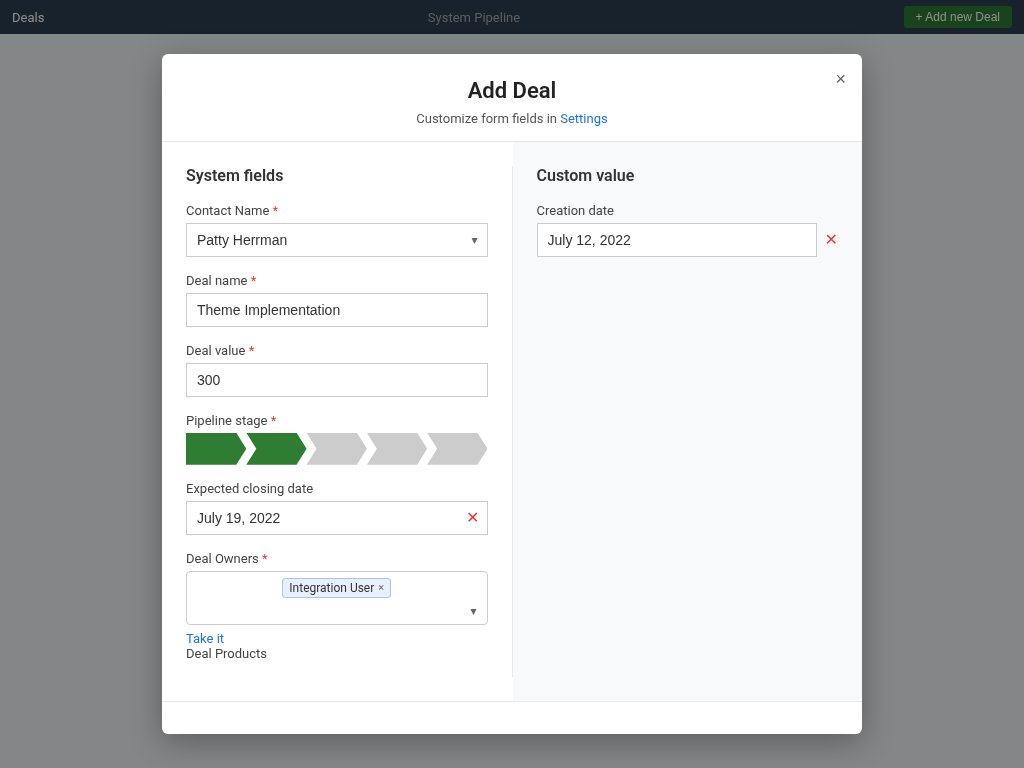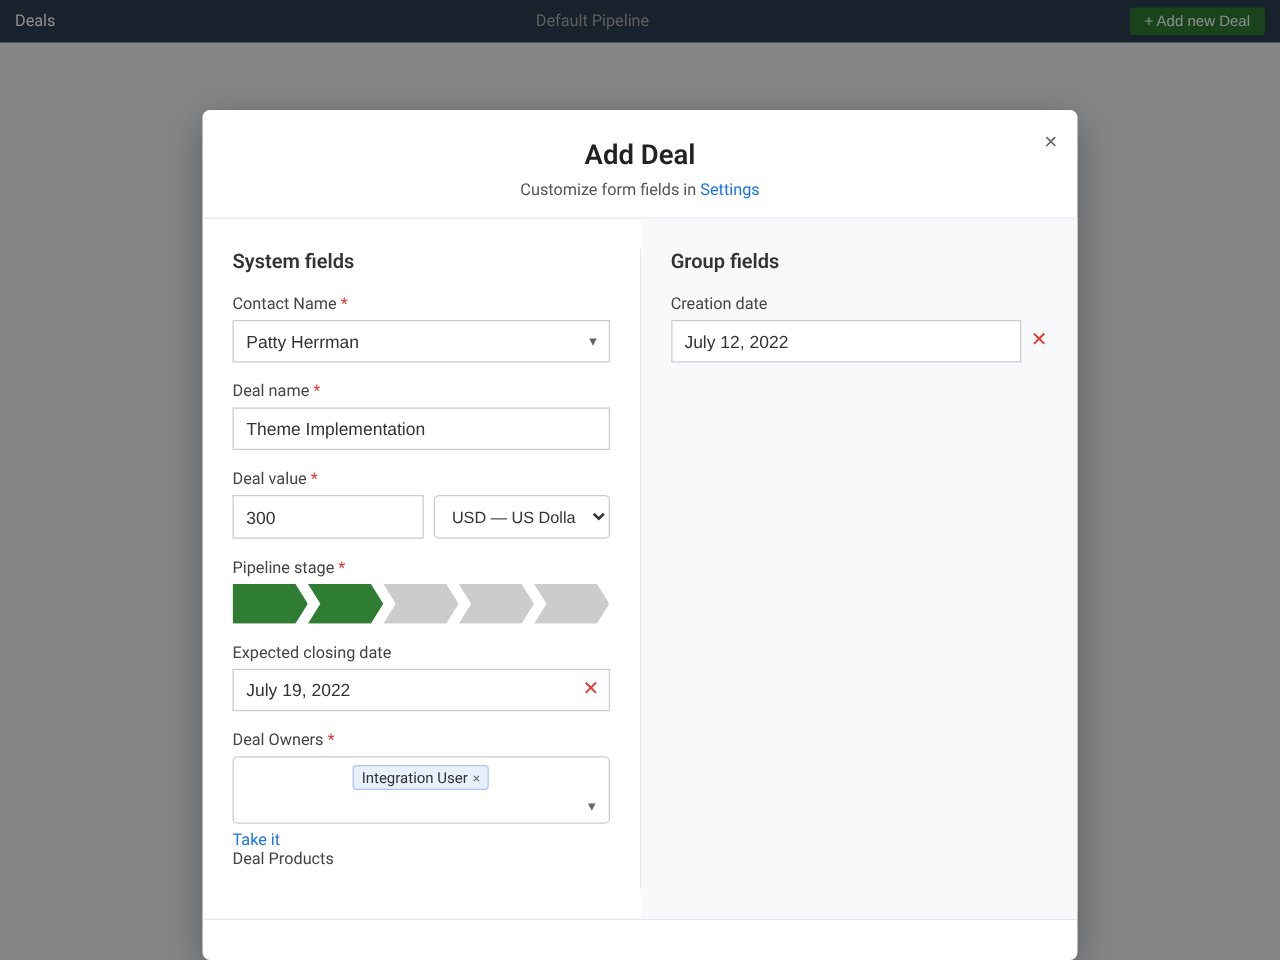--- a/index.html
+++ b/index.html
@@ -36,21 +36,21 @@
       border-radius: 3px;
       margin-left: auto;
     }
 
     
     .overlay {
       position: absolute;
       inset: 0;
       background: rgba(0,0,0,0.45);
       display: flex;
-      align-items: flex-end;
+      align-items: center;
       justify-content: center;
       padding-top: 20px;
     }
 
     
     .modal {
       background: #fff;
       border-radius: 6px;
       width: 700px;
       max-height: 740px;
@@ -331,21 +331,21 @@
       background: #c1c1c1;
       border-radius: 4px;
     }
   </style>
 </head>
 <body>
 
 <div class="bg-content">
   <div class="bg-topbar">
     <span style="color:#fff;font-size:13px;">Deals</span>
-    <span style="color:#aaa;font-size:13px;margin-left:auto;">Default Pipeline</span>
+    <span style="color:#aaa;font-size:13px;margin-left:auto;">System Pipeline</span>
     <button class="bg-add-btn">+ Add new Deal</button>
   </div>
 </div>
 
 <div class="overlay">
   <div class="modal">
 
     <div class="modal-header">
       <h2 class="modal-title">Add Deal</h2>
       <p class="modal-subtitle">
@@ -381,23 +381,20 @@
           <input class="field-input" type="text" value="Theme Implementation" style="">
         </div>
 
         <div class="field-group">
           <label class="field-label">
             <span>Deal value</span>
             <span class="required">*</span>
           </label>
           <div class="deal-value-row">
             <input class="field-input" type="text" value="300" style="">
-            <select class="currency-select">
-              <option>USD — US Dolla</option>
-            </select>
           </div>
         </div>
 
         <div class="field-group">
           <label class="field-label">
             <span>Pipeline stage</span>
             <span class="required">*</span>
           </label>
           <div class="pipeline-stages">
             <div class="stage stage-active"></div>
@@ -427,21 +424,21 @@
               <span class="remove-tag">×</span>
             </span>
             <span class="owners-chevron">▾</span>
           </div>
           <a class="take-it-link" href="#">Take it</a>
           <span class="deal-products-link">Deal Products</span>
         </div>
       </div>
 
       <div class="custom-fields">
-        <div class="section-title">Group fields</div>
+        <div class="section-title">Custom value</div>
 
         <div class="field-group">
           <label class="field-label">Creation date</label>
           <div class="creation-date-row">
             <input class="field-input" type="text" value="July 12, 2022" style="">
             <button class="date-remove-btn">✕</button>
           </div>
         </div>
 
       </div>

